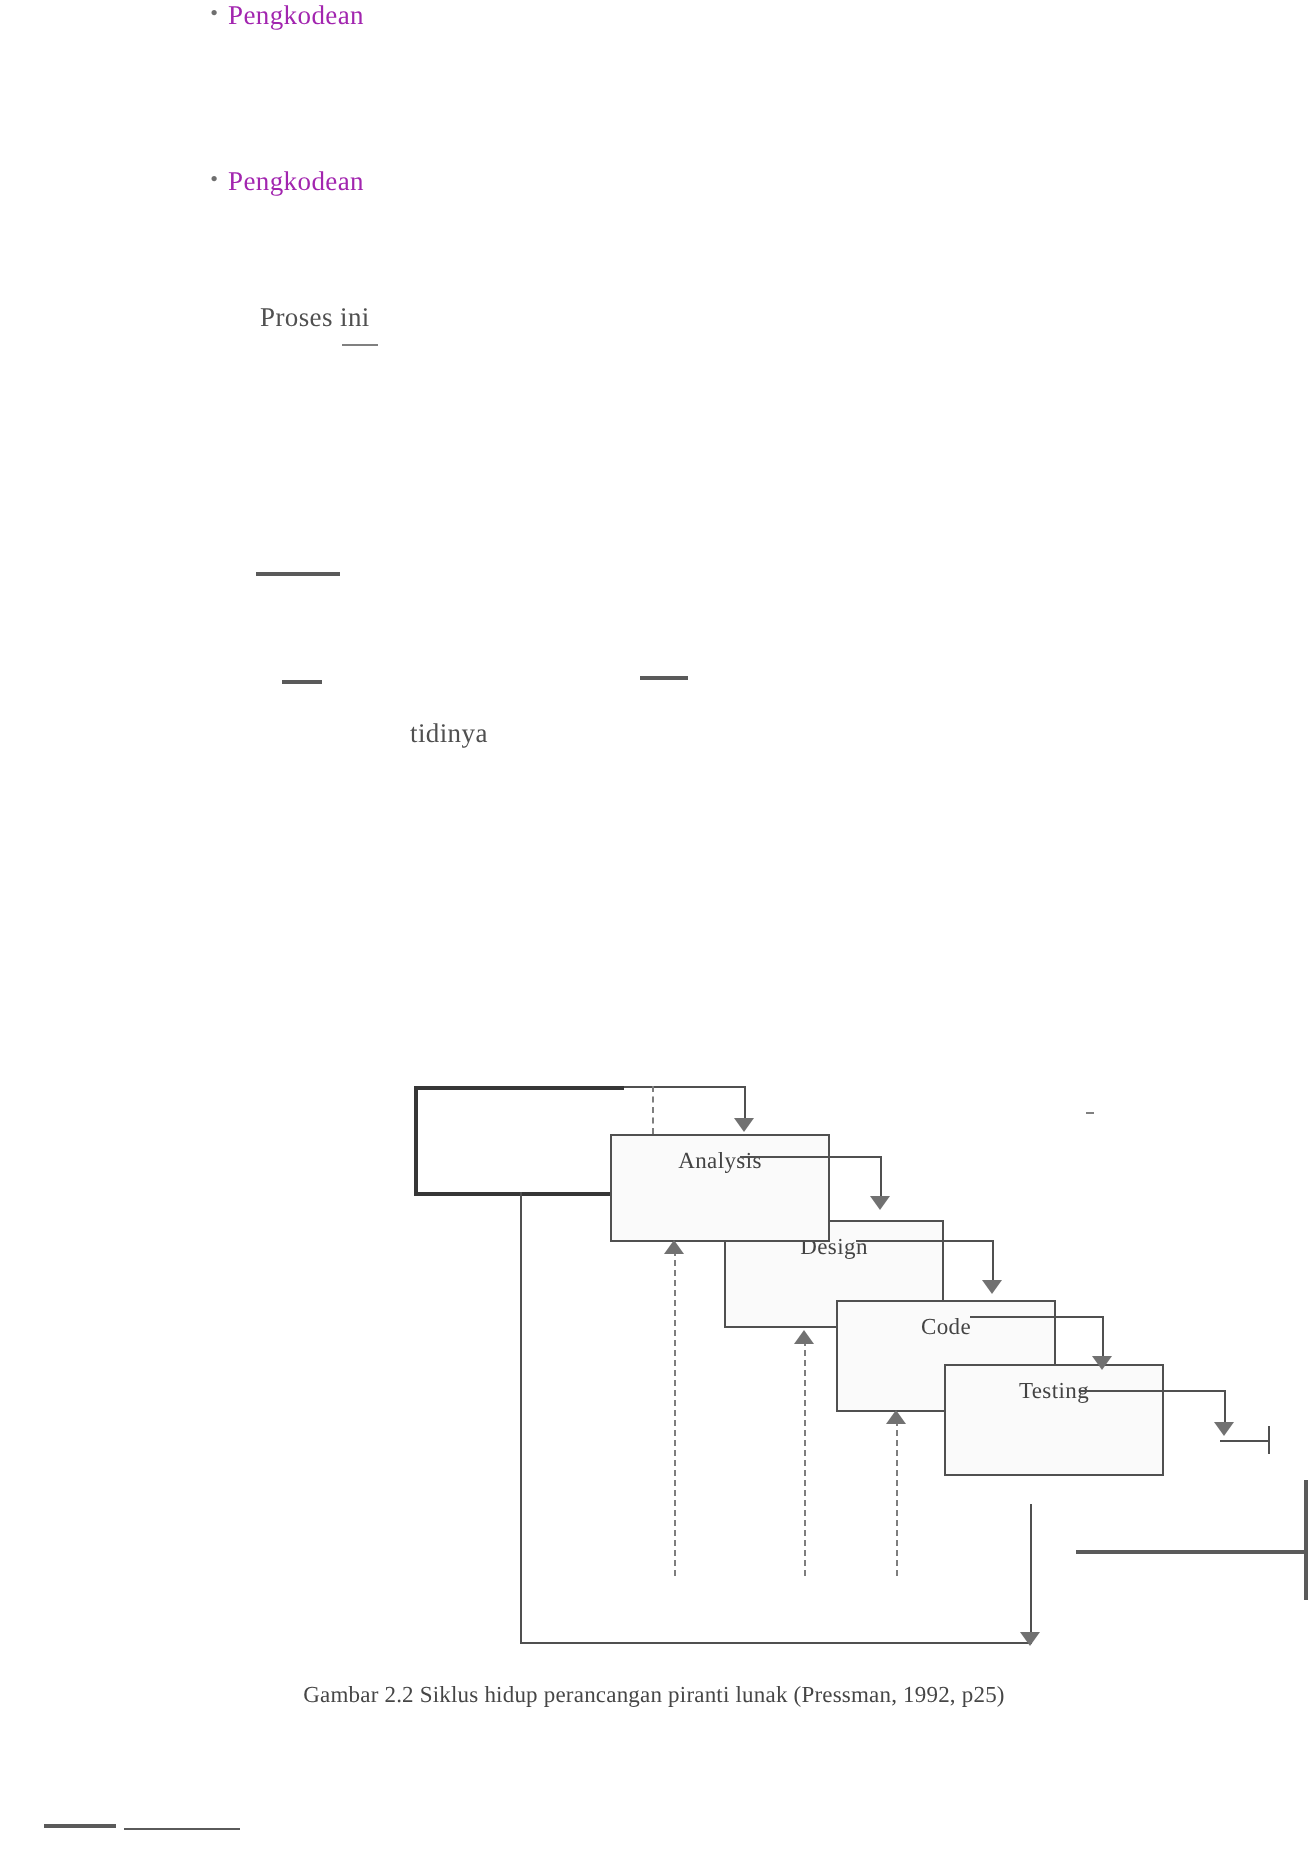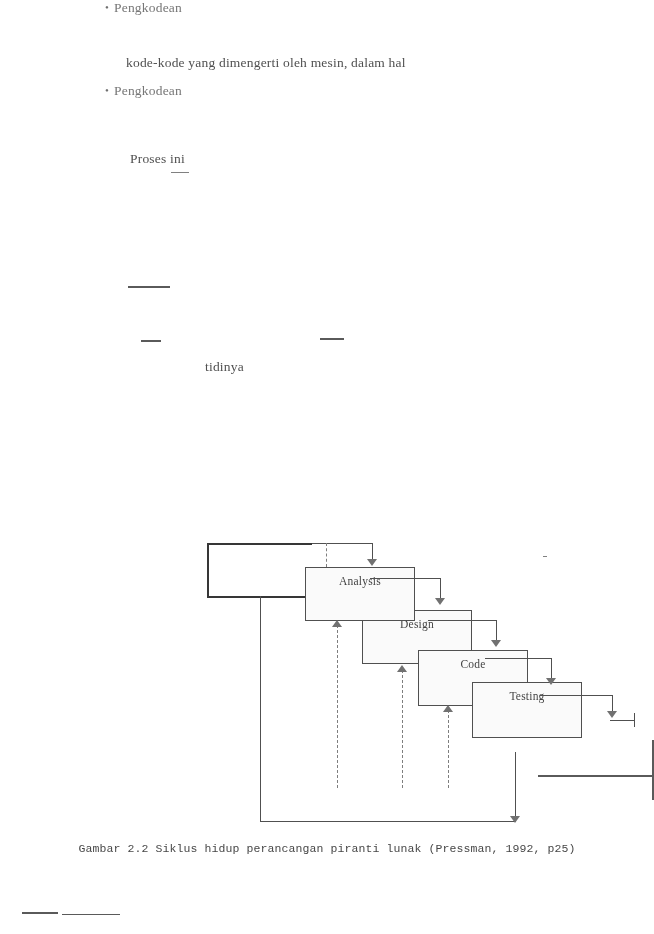--- a/index.html
+++ b/index.html
@@ -31,21 +31,21 @@
   .bullet-mark {
     width: 14px;
     font-size: 11px;
     line-height: 14px;
     color: #6b6b6b;
     text-align: center;
   }
   .bullet-text {
     font-size: 13.5px;
     line-height: 15px;
-    color: #737373;
+    color: #a21caf;
     letter-spacing: 0.2px;
   }
   .para {
     position: absolute;
     font-size: 13.5px;
     line-height: 16px;
     color: #4a4a4a;
     letter-spacing: 0.2px;
     white-space: nowrap;
   }
@@ -115,40 +115,38 @@
 
   .caption {
     position: absolute;
     left: 0;
     top: 842px;
     width: 654px;
     text-align: center;
     font-size: 11.5px;
     color: #3f3f3f;
     letter-spacing: 0.1px;
-    font-family: Liberation Mono, monospace;
   }
 
   .footer-rule {
     position: absolute;
     background: #555;
     height: 1px;
   }
 </style>
 </head>
 <body>
 
 <div class="page">
 
   <div class="bullet-row" style="left:100px; top:0px;">
     <span class="bullet-mark">•</span>
     <span class="bullet-text">Pengkodean</span>
   </div>
 
-  <div class="para" style="left:126px; top:55px;">kode-kode yang dimengerti oleh mesin, dalam hal</div>
 
   <div class="bullet-row" style="left:100px; top:83px;">
     <span class="bullet-mark">•</span>
     <span class="bullet-text">Pengkodean</span>
   </div>
 
   <div class="para" style="left:130px; top:151px;">Proses ini</div>
   <div class="para" style="left:205px; top:359px;">tidinya</div>
 
   <div class="stray" style="left:171px; top:172px; width:18px;"></div>

